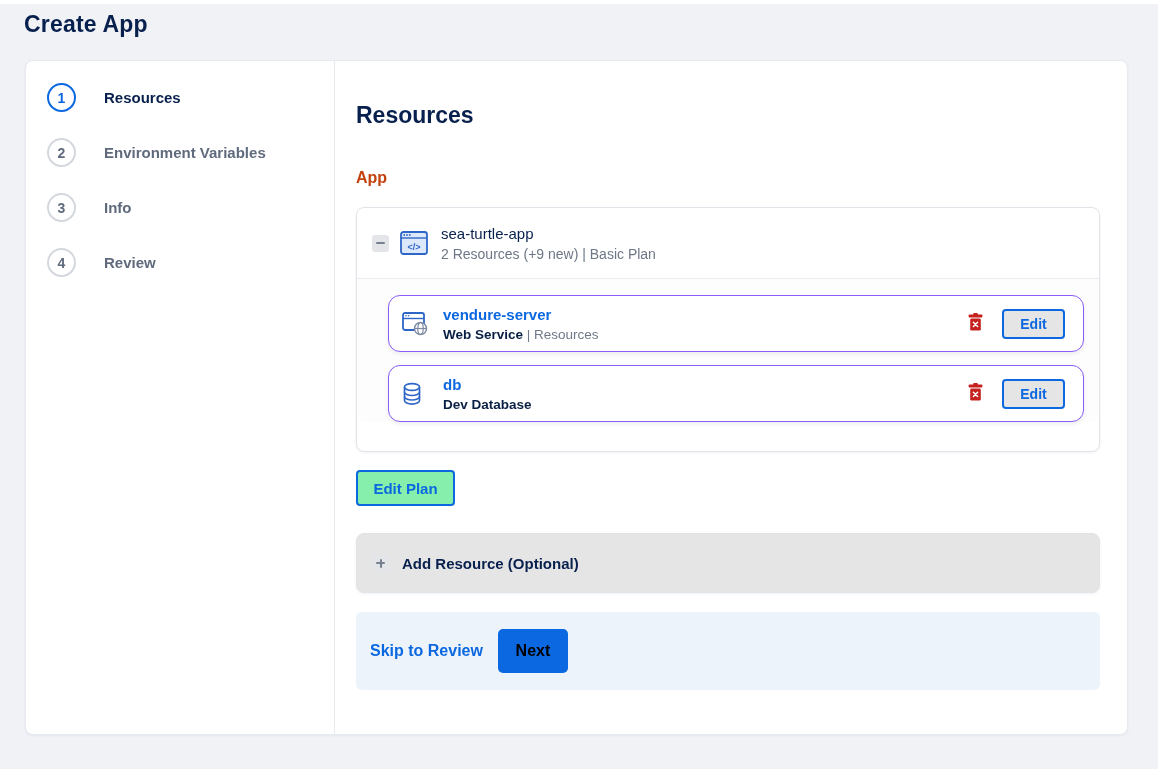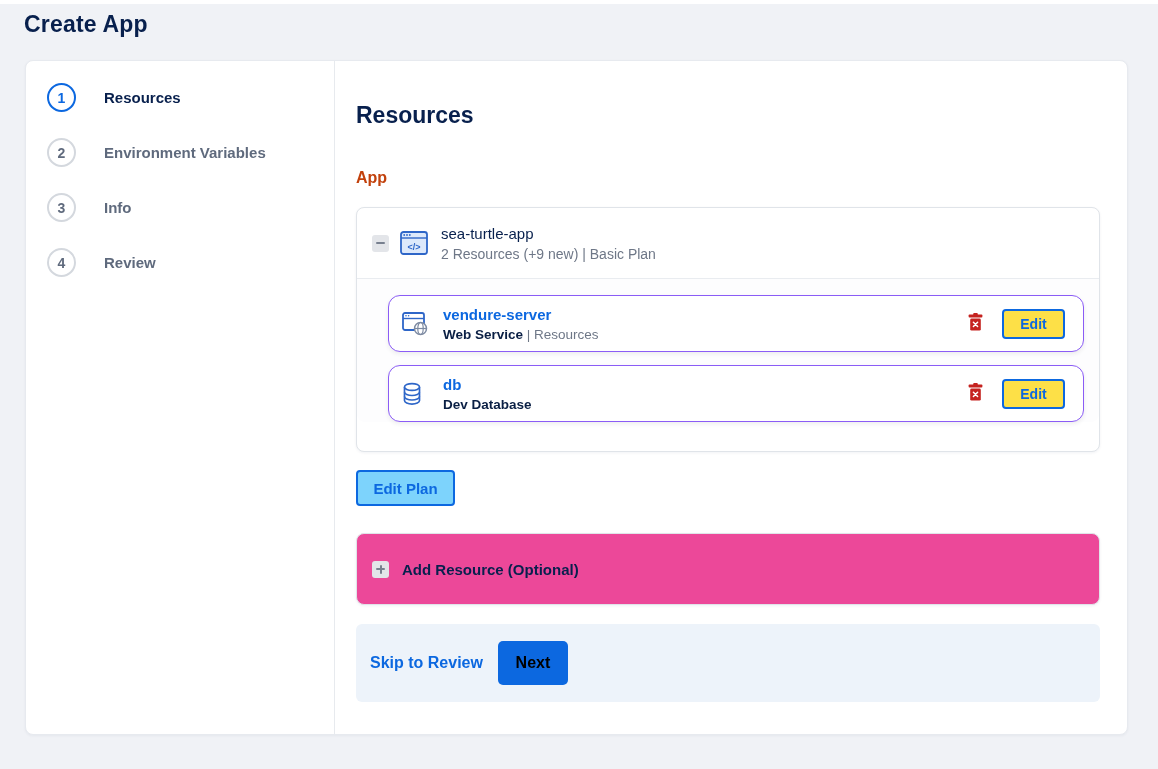--- a/index.html
+++ b/index.html
@@ -111,49 +111,49 @@
   .res-icon { flex: 0 0 26px; display: flex; }
   .res-text { margin-left: 15px; }
   .res-name { font-size: 15px; font-weight: 700; color: #0c68e0; cursor: pointer; }
   .res-meta { font-size: 13.5px; margin-top: 4px; }
   .res-type { font-weight: 700; color: #0a1f44; }
   .res-sep, .res-detail { color: #6e7787; font-weight: 400; }
   .row-spacer { flex: 1; }
   .trash-btn { background: none; border: none; cursor: pointer; display: flex; padding: 2px; margin-right: 17px; }
   .edit-btn {
     width: 63px; height: 30px;
-    background: #fde047;
+    background: #e5e5e5;
     border: 2px solid #0c68e0;
     border-radius: 4px;
     color: #0c68e0;
     font-size: 14px; font-weight: 700;
     font-family: "Liberation Sans", sans-serif;
     cursor: pointer;
   }
 
   .edit-plan-btn {
     margin-top: 18px;
     width: 99px; height: 36px;
-    background: #7dd3fc;
+    background: #86efac;
     border: 2px solid #0c68e0;
     border-radius: 4px;
     color: #0c68e0;
     font-size: 15px; font-weight: 700;
     font-family: "Liberation Sans", sans-serif;
     cursor: pointer;
     display: block;
   }
 
   .add-card {
     margin-top: 27px;
-    height: 72px;
+    height: 60px;
     border: 1px solid #e0e4e9;
     border-radius: 8px;
     box-shadow: 0 1px 3px rgba(20,40,80,.06);
-    background: #ec4899;
+    background: #e5e5e5;
     display: flex;
     align-items: center;
     padding-left: 15px;
     cursor: pointer;
   }
   .plus-btn {
     width: 17px; height: 17px;
     background: #e3e5e9;
     border-radius: 3px;
     border: none;

